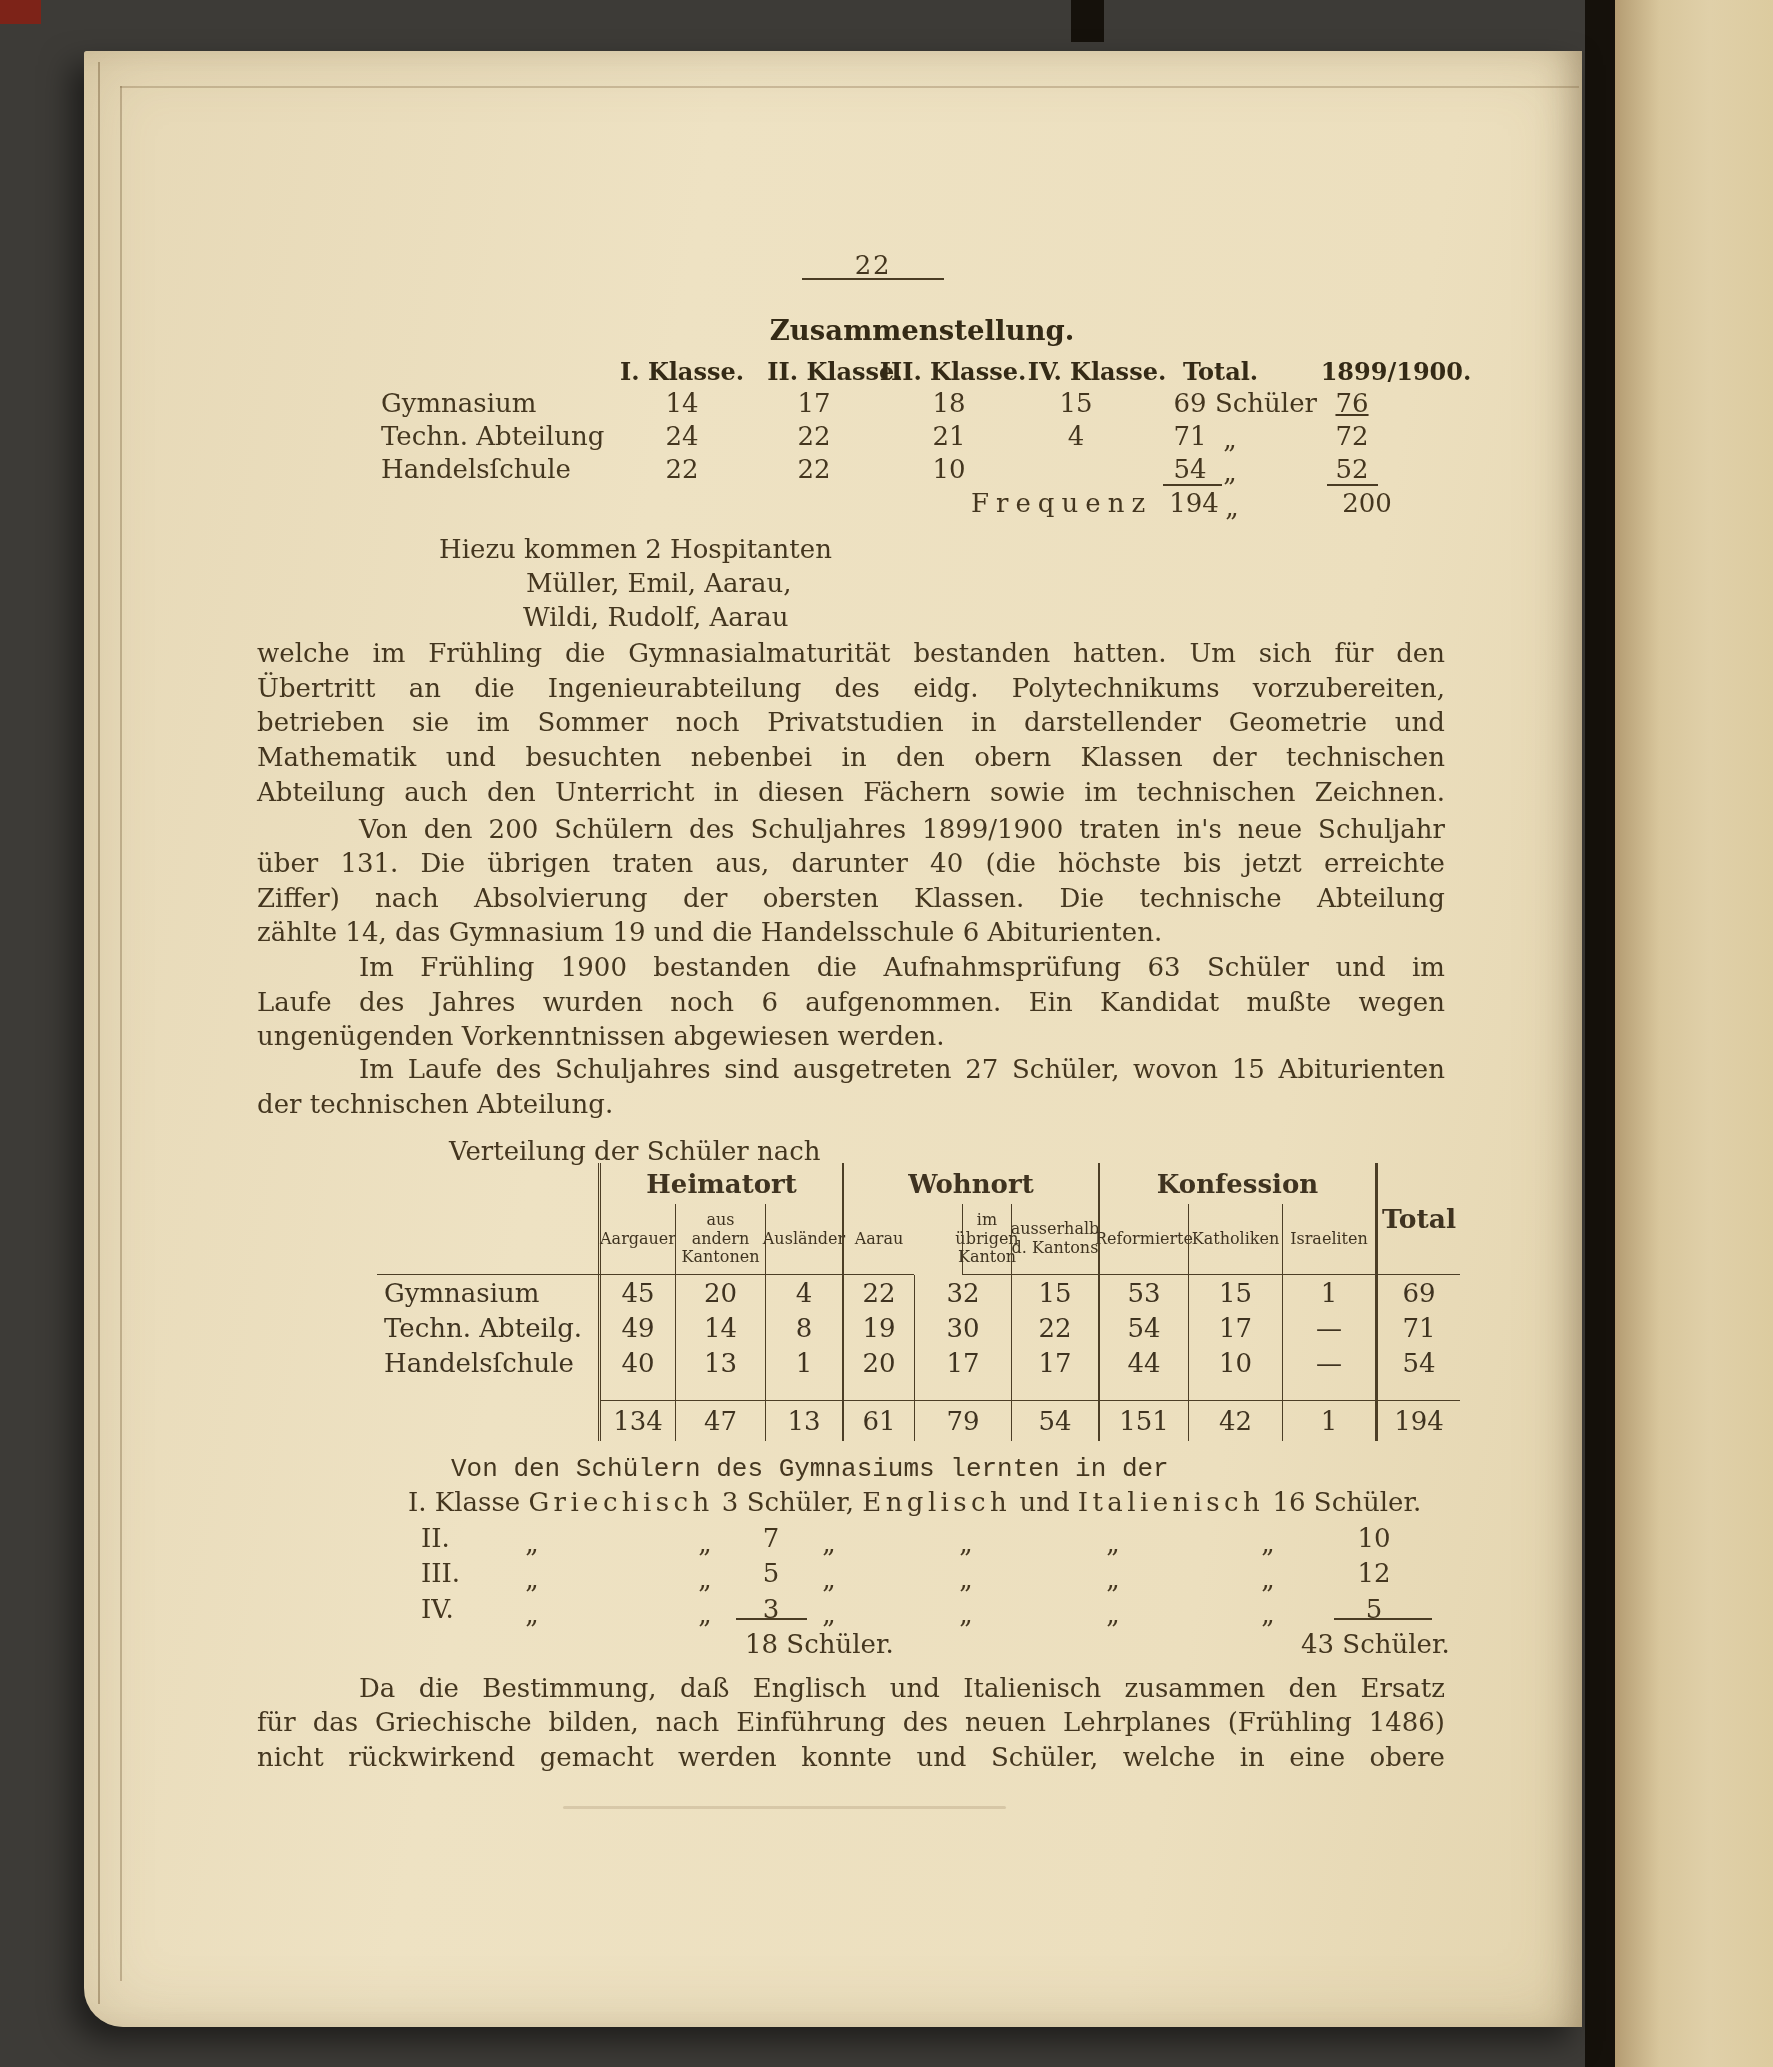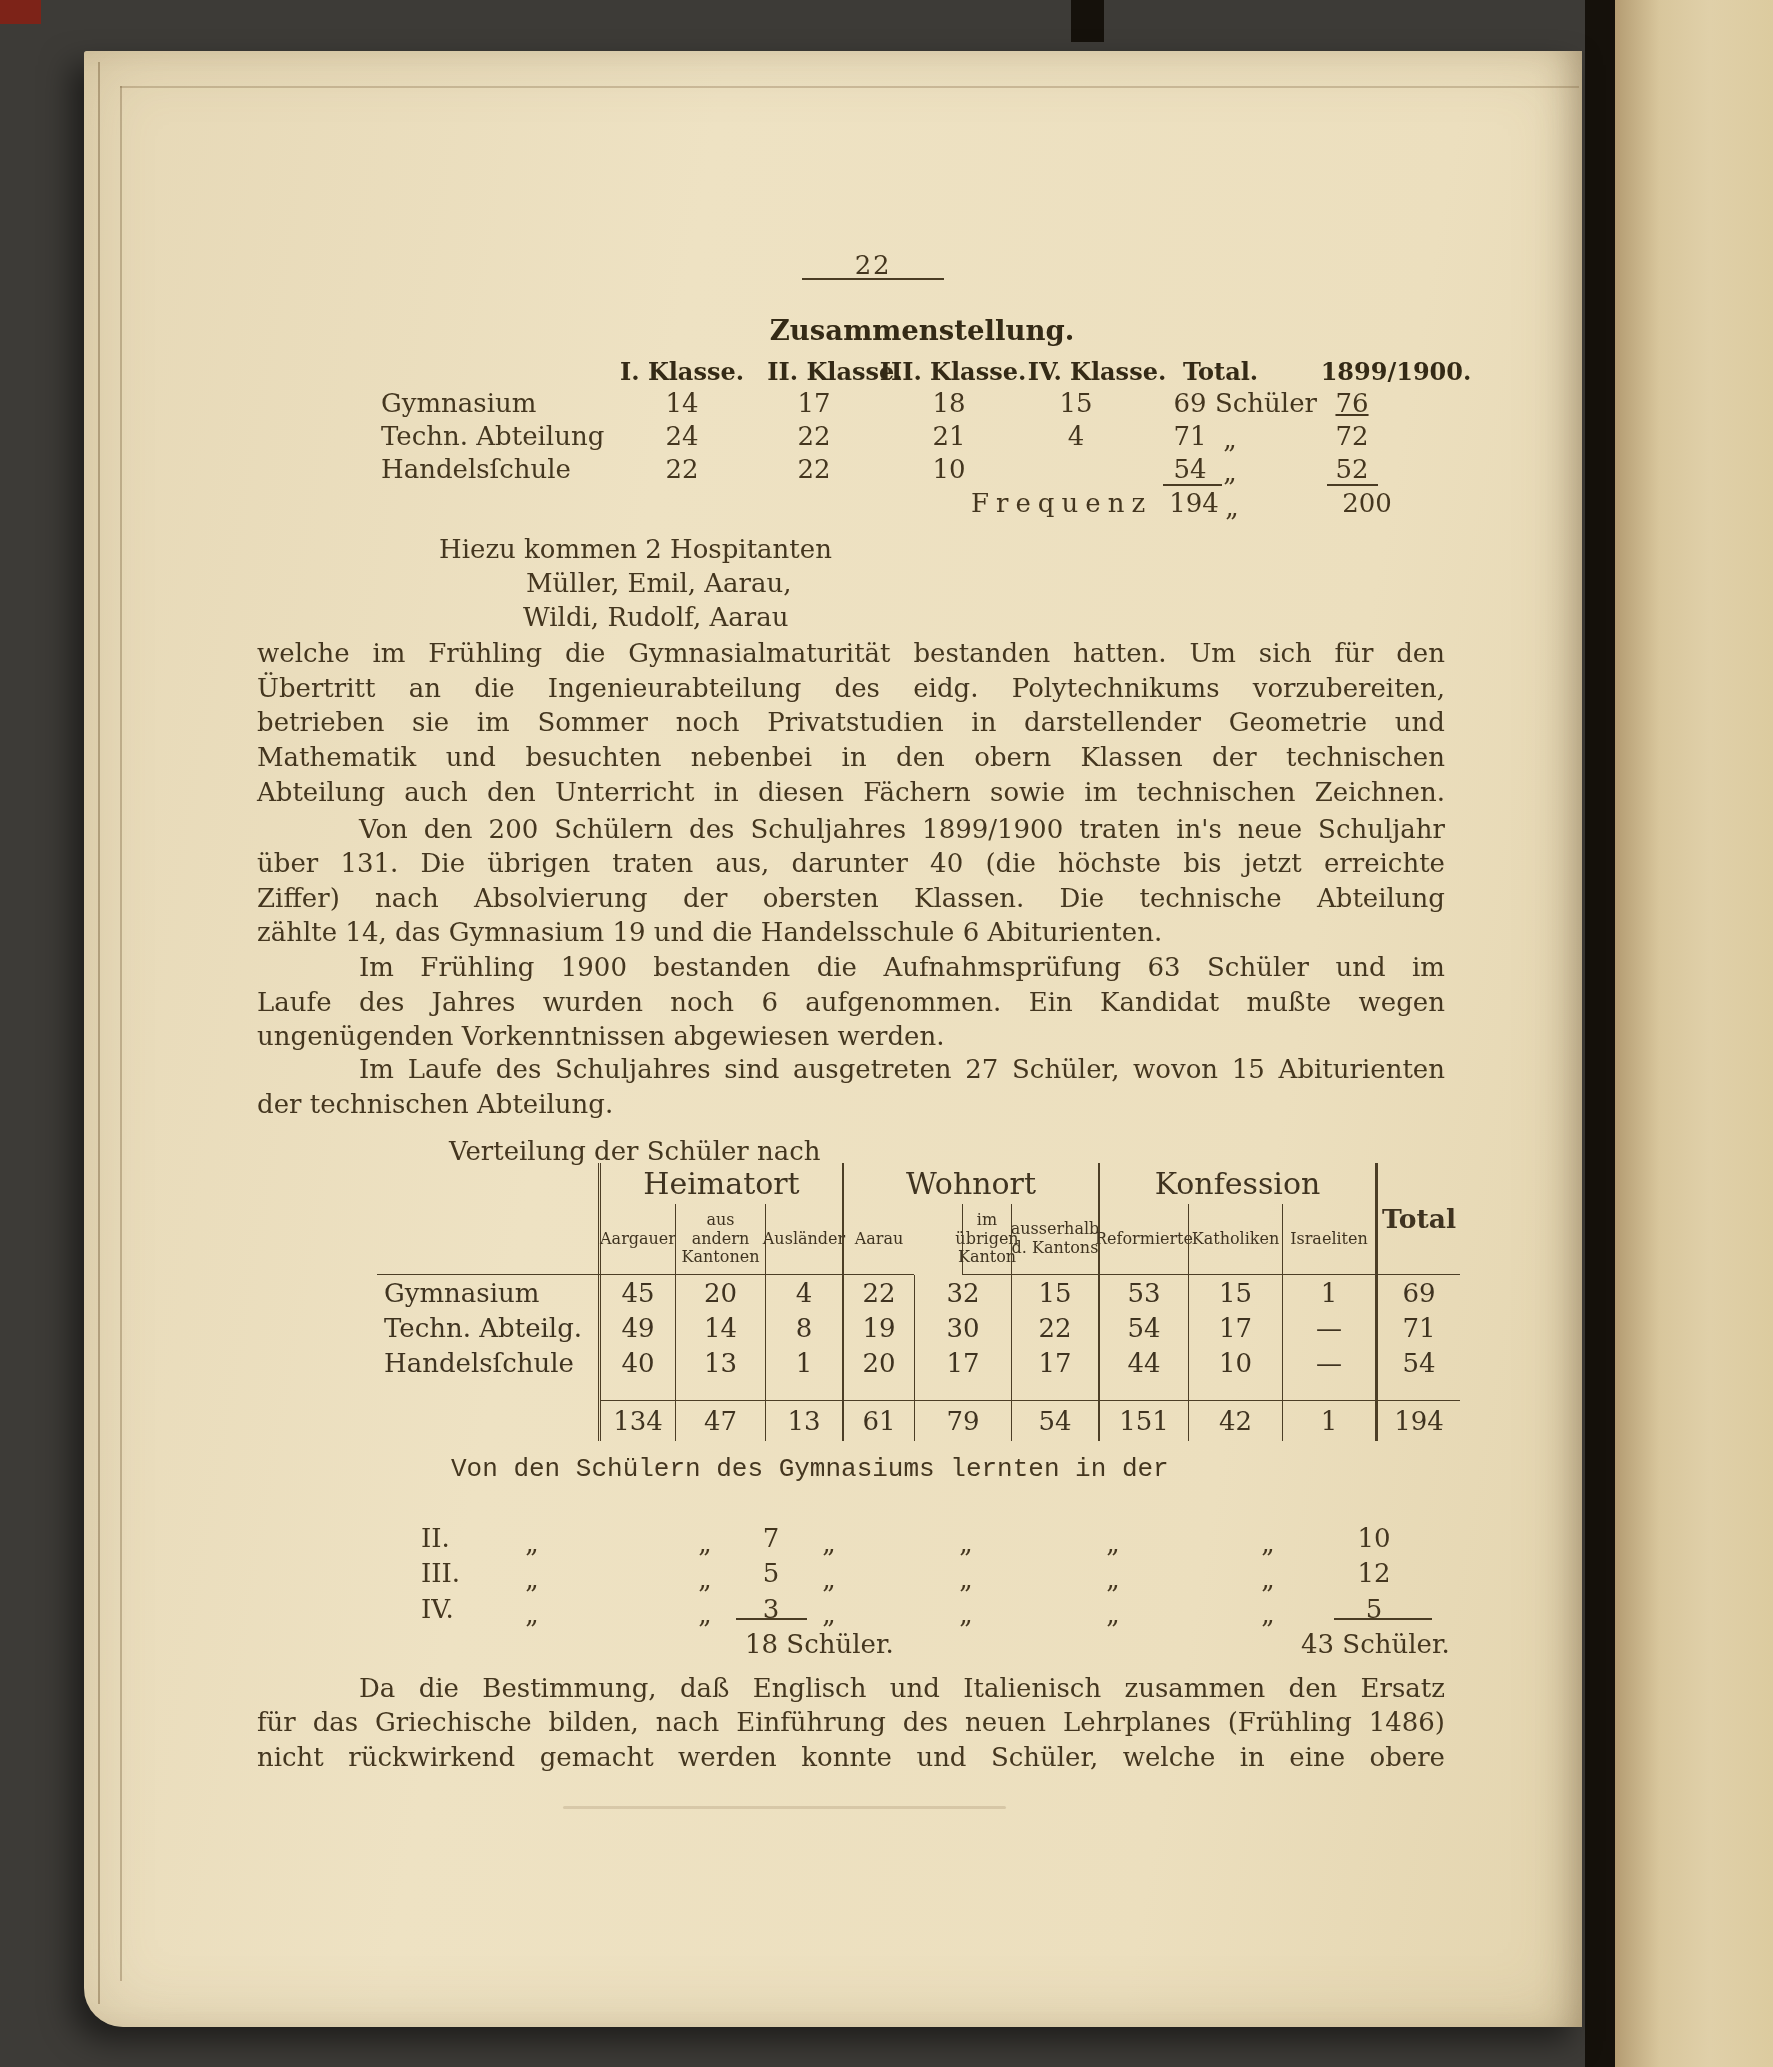--- a/index.html
+++ b/index.html
@@ -38,21 +38,21 @@
   #t2{position:absolute;left:293px;top:1112px;display:grid;
       grid-template-columns:224px 74px 90px 77px 72px 97px 87px 90px 94px 93px 85px;
       grid-template-rows:41px 71px 35px 35px 35px 19.5px 41px;}
   #t2 .c{box-sizing:border-box;color:#3f3320;}
   .dbl{border-right:3.5px double #4c3e26;}
   .vsep{border-left:1.8px solid #4c3e26;}
   .hsep{border-left:2.7px solid #4c3e26;}
   .tsep{border-left:3.5px solid #4c3e26;}
   .hdr-b{border-bottom:1.8px solid #4c3e26;}
   .topline{border-top:1.8px solid #4c3e26;}
-  .title{font-weight:normal;font-size:30px;display:flex;align-items:center;justify-content:center;}
+  .title{font-weight:bold;font-size:26px;display:flex;align-items:center;justify-content:center;}
   .sub{font-size:16px;line-height:18.6px;display:flex;align-items:center;justify-content:center;
        text-align:center;padding:0 3.5px;}
   .lbl{font-size:26px;display:flex;align-items:center;padding-left:7px;}
   .val{font-size:26px;display:flex;align-items:center;justify-content:center;}
   .total-head{font-weight:bold;font-size:26.6px;display:flex;align-items:center;justify-content:center;}
   #smudge{position:absolute;left:479px;top:1755px;width:443px;height:2.7px;
           background:rgba(115,90,55,.18);border-radius:1.8px;}
 </style>
 </head>
 <body>
@@ -203,20 +203,21 @@
         <div class="c val topline hsep" style="grid-area: 7 / 5;">61</div>
         <div class="c val topline vsep" style="grid-area: 7 / 6;">79</div>
         <div class="c val topline vsep" style="grid-area: 7 / 7;">54</div>
         <div class="c val topline hsep" style="grid-area: 7 / 8;">151</div>
         <div class="c val topline vsep" style="grid-area: 7 / 9;">42</div>
         <div class="c val topline vsep" style="grid-area: 7 / 10;">1</div>
         <div class="c val topline tsep" style="grid-area: 7 / 11;">194</div>
       </div>
 
     <div class="line" style="left:367px;top:1403px;font-family:Liberation Mono, monospace;">Von den Schülern des Gymnasiums lernten in der</div>
+    <div class="line" id="lang-line1" style="left:324px;top:1436px;"><span>I. Klasse </span><span class="sp">Griechisch</span><span> 3 Schüler, </span><span class="sp">Englisch</span><span> und </span><span class="sp">Italienisch</span><span> 16 Schüler.</span></div>
     <div id="langs">
         <span class="abs t1v" style="left: 337px; top: 1472px;">II.</span>
         <span class="abs t1v" style="left: 448px; top: 1477px; transform: translateX(-50%);">„</span>
         <span class="abs t1v" style="left: 621px; top: 1477px; transform: translateX(-50%);">„</span>
         <span class="abs t1v" style="left: 687px; top: 1472px; transform: translateX(-50%);">7</span>
         <span class="abs t1v" style="left: 745px; top: 1477px; transform: translateX(-50%);">„</span>
         <span class="abs t1v" style="left: 882px; top: 1477px; transform: translateX(-50%);">„</span>
         <span class="abs t1v" style="left: 1029px; top: 1477px; transform: translateX(-50%);">„</span>
         <span class="abs t1v" style="left: 1184px; top: 1477px; transform: translateX(-50%);">„</span>
         <span class="abs t1v" style="left: 1290px; top: 1472px; transform: translateX(-50%);">10</span>

